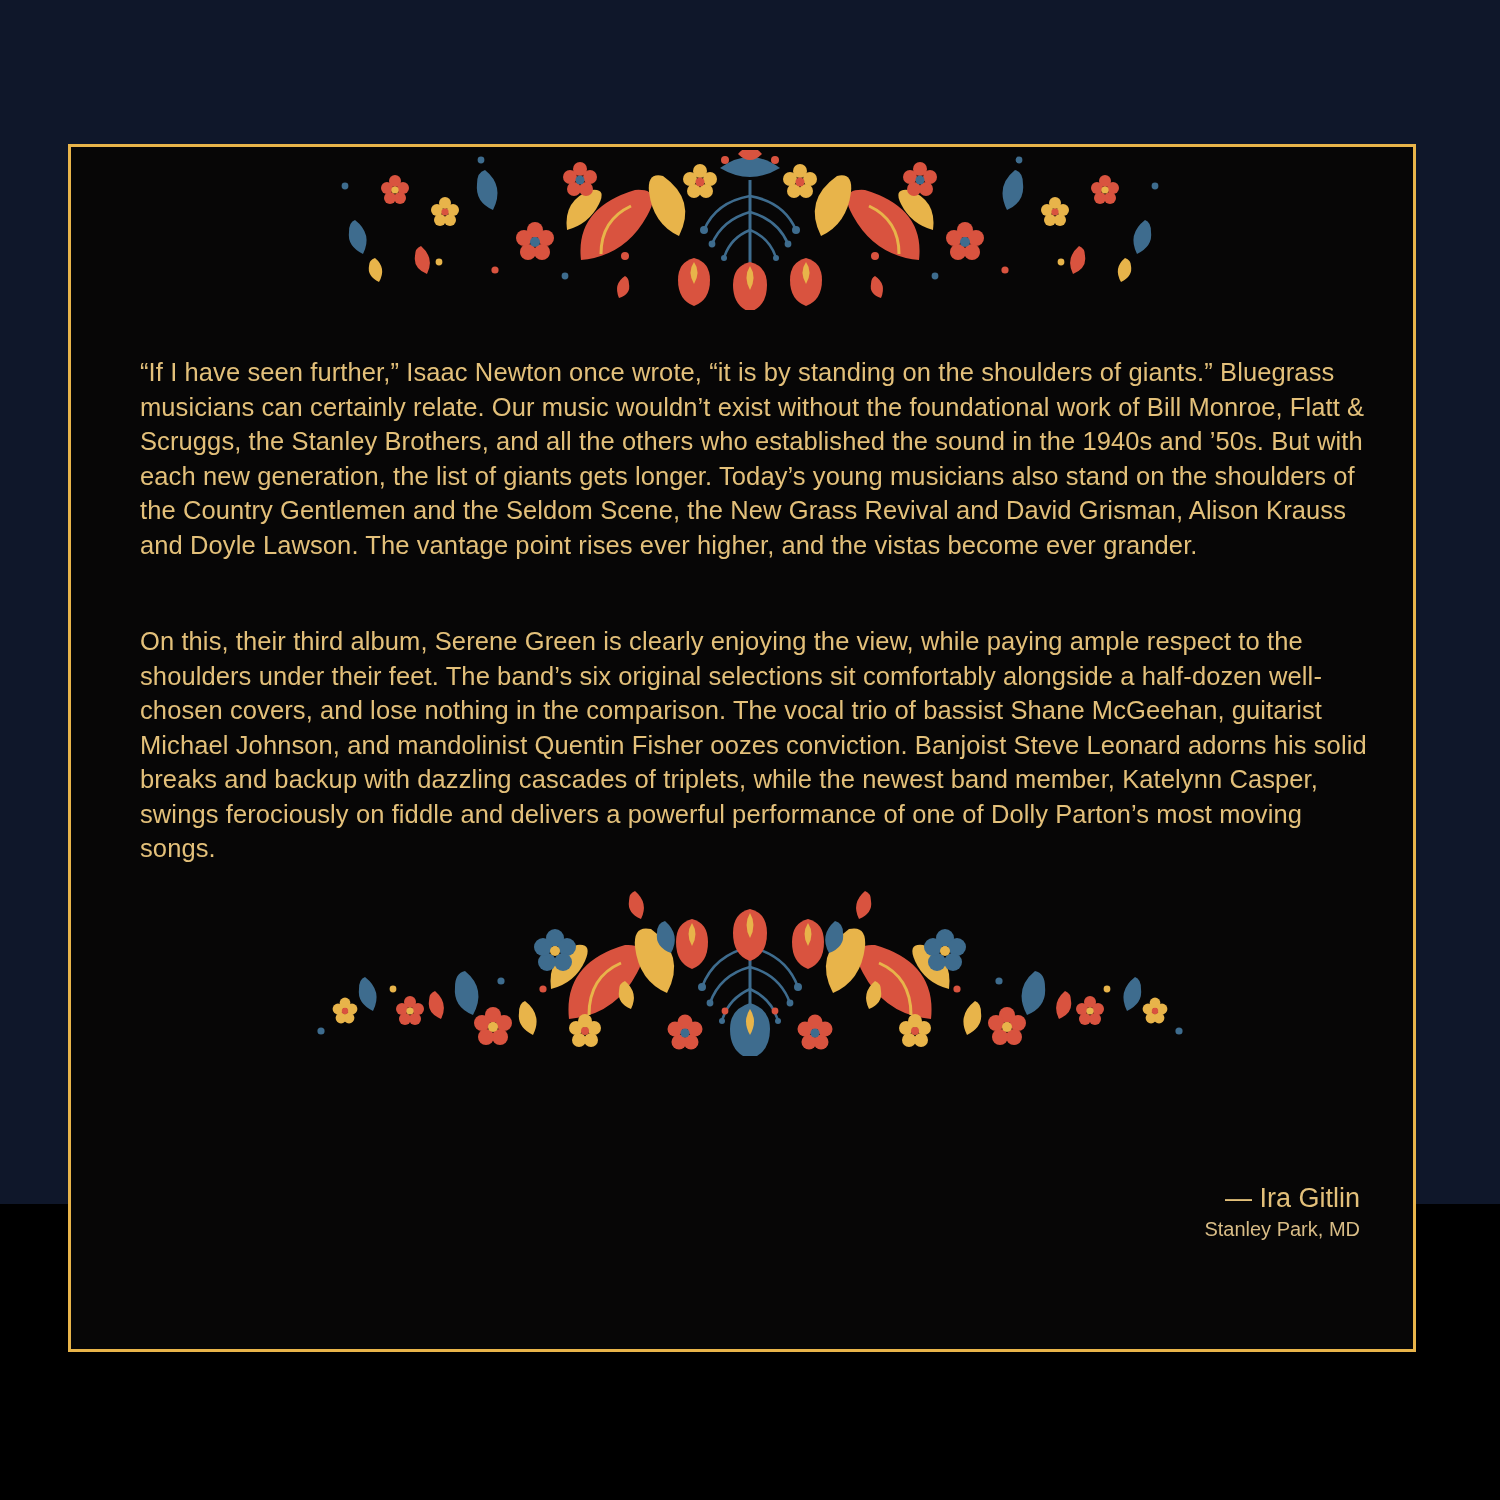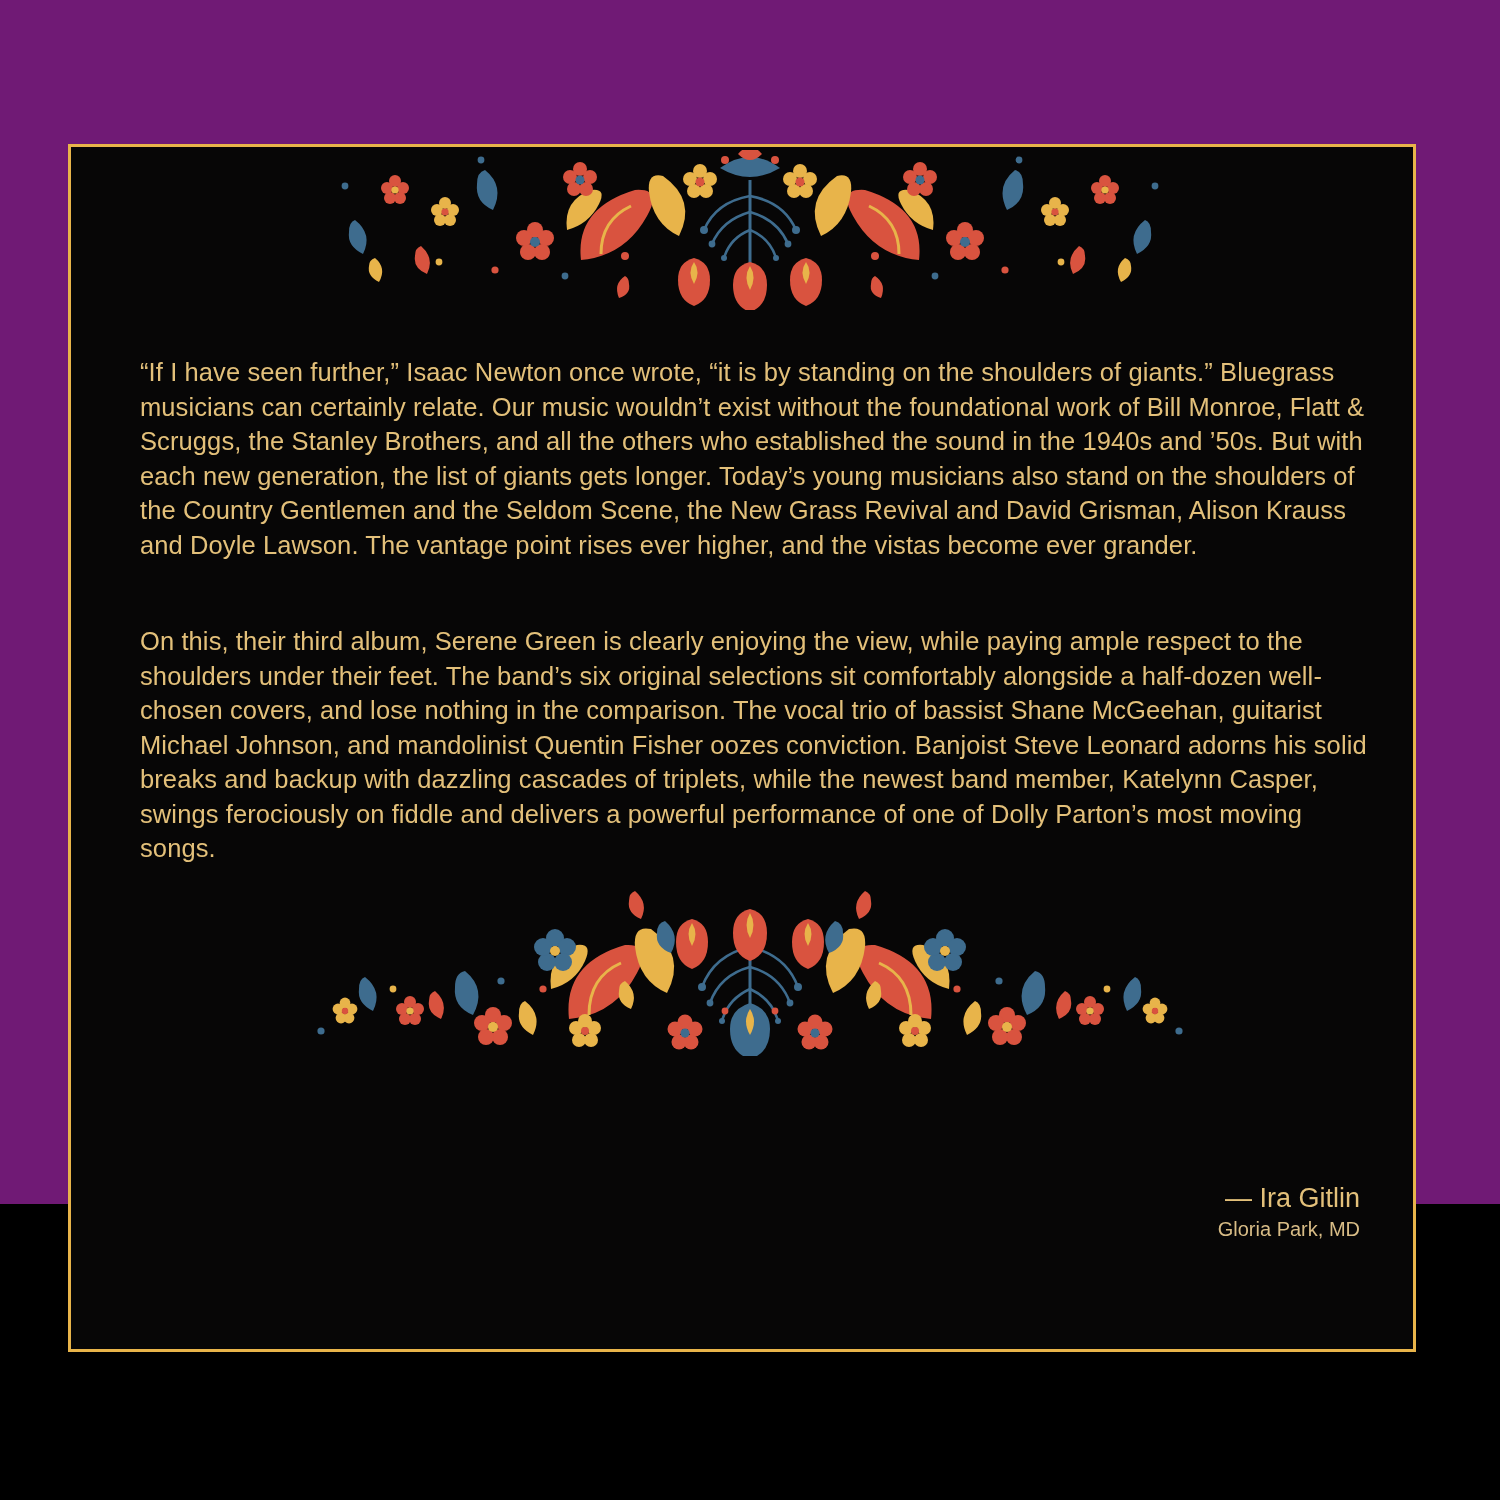--- a/index.html
+++ b/index.html
@@ -11,21 +11,21 @@
     width: 1500px;
     height: 1500px;
     overflow: hidden;
     font-family: "Liberation Sans", sans-serif;
   }
 
   .page {
     position: relative;
     width: 1500px;
     height: 1204px;
-    background: #701a75;
+    background: #0f172a;
   }
 
   .liner-frame {
     position: absolute;
     left: 68px;
     top: 144px;
     width: 1348px;
     height: 1208px;
     border: 3px solid #E8B44A;
     background: #070606;
@@ -295,21 +295,21 @@
     </g>
   </svg>
 
   <div class="liner-text">
     <p class="para">“If I have seen further,” Isaac Newton once wrote, “it is by standing on the shoulders of giants.” Bluegrass musicians can certainly relate. Our music wouldn’t exist without the foundational work of Bill Monroe, Flatt &amp; Scruggs, the Stanley Brothers, and all the others who established the sound in the 1940s and ’50s. But with each new generation, the list of giants gets longer. Today’s young musicians also stand on the shoulders of the Country Gentlemen and the Seldom Scene, the New Grass Revival and David Grisman, Alison Krauss and Doyle Lawson. The vantage point rises ever higher, and the vistas become ever grander.</p>
     <p class="para">On this, their third album, Serene Green is clearly enjoying the view, while paying ample respect to the shoulders under their feet. The band’s six original selections sit comfortably alongside a half-dozen well-chosen covers, and lose nothing in the comparison. The vocal trio of bassist Shane McGeehan, guitarist Michael Johnson, and mandolinist Quentin Fisher oozes conviction. Banjoist Steve Leonard adorns his solid breaks and backup with dazzling cascades of triplets, while the newest band member, Katelynn Casper, swings ferociously on fiddle and delivers a powerful performance of one of Dolly Parton’s most moving songs.</p>
   </div>
 
   <div class="signature">
     <div class="sig-name">— Ira Gitlin</div>
-    <div class="sig-loc">Gloria Park, MD</div>
+    <div class="sig-loc">Stanley Park, MD</div>
   </div>
 
   <svg class="ornament-bottom" viewBox="0 0 1050 175" xmlns="http://www.w3.org/2000/svg">
     <g>
 
       <g transform="translate(525,10)">
         <path d="M0 40 L0 150" stroke="#3E6C8E" stroke-width="3" fill="none"></path>
         <g stroke="#3E6C8E" stroke-width="2.6" fill="none">
           <path d="M0 56 q-36 8 -48 40"></path>
           <path d="M0 56 q36 8 48 40"></path>

